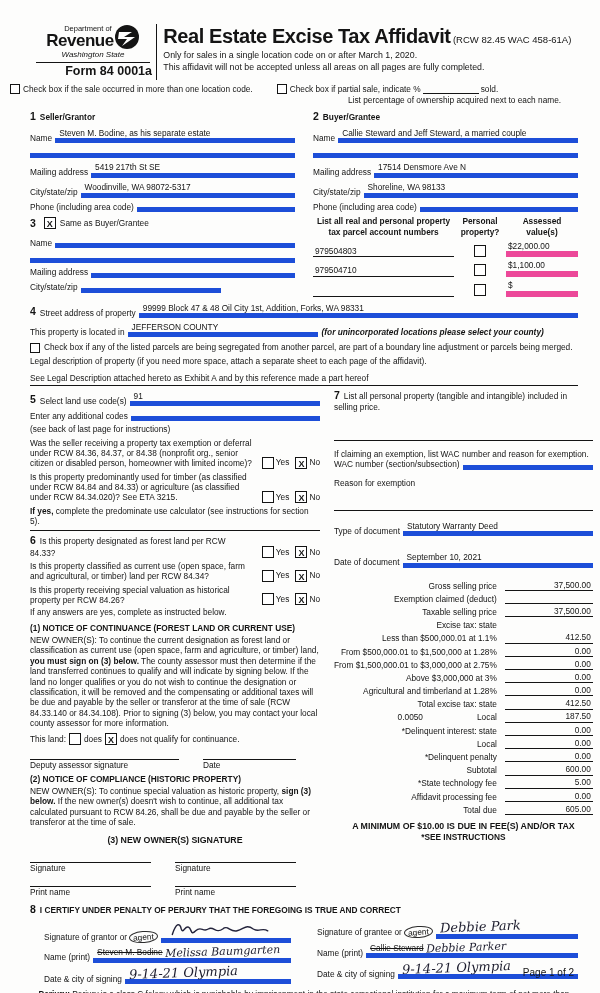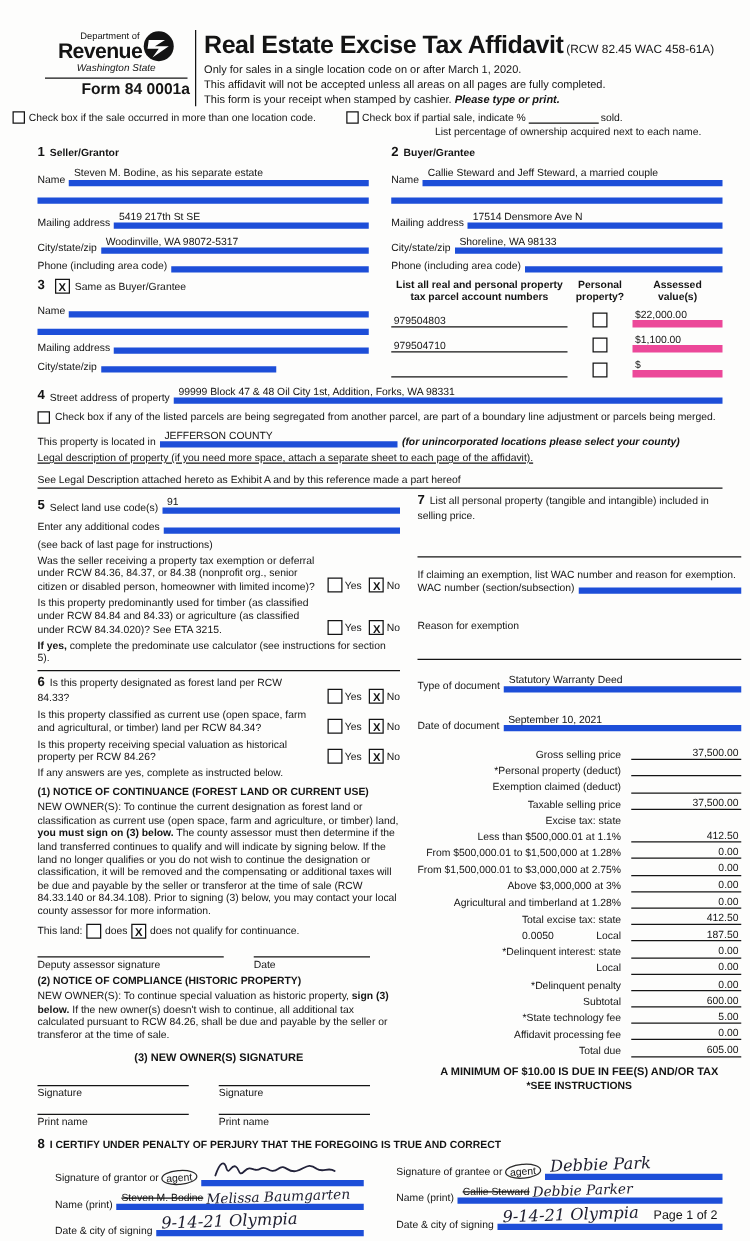--- a/index.html
+++ b/index.html
@@ -66,21 +66,21 @@
   .landrow .cb{margin:0 3px;}
   .siglines{display:flex; margin-top:14px;}
   .sigcol{flex:1; margin-right:24px;}
   .sigcol .sline{border-top:1px solid #141414;}
   .sig-center{text-align:center; font-weight:bold; margin-top:8px; font-size:8.8px;}
   
   .taxrow{display:flex; justify-content:flex-end; align-items:flex-end; height:13.2px;}
   .taxlabel{text-align:right; white-space:nowrap;}
   .taxline{width:88px; flex:none; border-bottom:1px solid #141414; text-align:right; padding-right:2px; margin-left:8px;}
   .taxline.empty{min-height:9px;}
-  .rate{display:inline-block; margin-right:34px;}
+  .rate{display:inline-block; margin-right:54px;}
   .minimum{font-weight:bold; text-align:center; font-size:8.8px; margin-top:6px;}
   .seeinstr{font-weight:bold; text-align:center; font-size:8.3px;}
   
   .sec8{margin-top:6px;}
   .sec8 .grid2{column-gap:26px;}
   .hand{font-family:"DejaVu Serif", serif; font-style:italic; color:#1d1d2e; font-size:11px;
         display:inline-block; transform:rotate(-2deg); line-height:1;}
   .hand.big{font-size:13px;}
   .struck{text-decoration:line-through;}
   .circled{display:inline-block; border:1.1px solid #2a2a2a; border-radius:50%; padding:0 3px; transform:rotate(-4deg);}
@@ -111,21 +111,20 @@
       <div class="form-no">Form 84 0001a</div>
     </div>
     <div class="vdiv"></div>
     <div class="title-block">
       <div class="title-line">
         <span class="title">Real Estate Excise Tax Affidavit</span>
         <span class="title-ref">(RCW 82.45 WAC 458-61A)</span>
       </div>
       <div class="note">Only for sales in a single location code on or after March 1, 2020.</div>
       <div class="note">This affidavit will not be accepted unless all areas on all pages are fully completed.</div>
-      <div class="note"><span>This form is your receipt when stamped by cashier. </span><span class="i b">Please type or print.</span></div>
     </div>
   </div>
 
   <div class="cbrow">
     <span class="cb"></span>
     <span>Check box if the sale occurred in more than one location code.</span>
     <span style="width:24px;"></span>
     <span class="cb"></span>
     <span>Check box if partial sale, indicate %</span>
     <span class="pct-line"></span>
@@ -231,30 +230,30 @@
       </div>
     </div>
   </div>
 
   <div class="sec4">
     <div class="row">
       <span class="secnum">4</span>
       <span class="lbl">Street address of property</span>
       <span class="line">99999 Block 47 &amp; 48 Oil City 1st, Addition, Forks, WA 98331</span>
     </div>
-    <div class="row" style="margin-top:5px; align-items:center;">
-      <span class="cb" style="margin-right:4px;"></span>
-      <span>Check box if any of the listed parcels are being segregated from another parcel, are part of a boundary line adjustment or parcels being merged.</span>
-    </div>
     <div class="row" style="margin-top:4px;">
       <span class="lbl">This property is located in</span>
       <span class="line" style="flex:none; width:190px;">JEFFERSON COUNTY</span>
       <span class="county-note">(for unincorporated locations please select your county)</span>
     </div>
-    <div style="margin-top:3px;text-decoration:underline;">Legal description of property (if you need more space, attach a separate sheet to each page of the affidavit).</div>
+    <div class="row" style="margin-top:5px; align-items:center;">
+      <span class="cb" style="margin-right:4px;"></span>
+      <span>Check box if any of the listed parcels are being segregated from another parcel, are part of a boundary line adjustment or parcels being merged.</span>
+    </div>
+    <div style="margin-top:3px;">Legal description of property (if you need more space, attach a separate sheet to each page of the affidavit).</div>
     <div class="legal-line">See Legal Description attached hereto as Exhibit A and by this reference made a part hereof</div>
   </div>
 
   <div class="mid">
 
     <div>
       <div class="row" style="margin-top:2px;">
         <span class="secnum">5</span>
         <span class="lbl">Select land use code(s)</span>
         <span class="line">91</span>
@@ -364,40 +363,36 @@
     </div>
 
     <div>
       <div><span class="secnum">7</span><span>List all personal property (tangible and intangible) included in selling price.</span></div>
       <div style="border-bottom:1px solid #141414; margin-top:28px;"></div>
       <div style="margin-top:8px;">If claiming an exemption, list WAC number and reason for exemption.</div>
       <div class="row">
           <span class="lbl">WAC number (section/subsection)</span>
           <span class="line"></span>
         </div>
-      <div style="margin-top:20px;">Reason for exemption</div>
+      <div style="margin-top:8px;">Reason for exemption</div>
       <div style="border-bottom:1.5px solid #141414; margin-top:22px;"></div>
 
       <div class="row" style="margin-top:10px;">
         <span class="lbl">Type of document</span>
         <span class="line">Statutory Warranty Deed</span>
       </div>
       <div class="row" style="margin-top:16px;">
         <span class="lbl">Date of document</span>
         <span class="line">September 10, 2021</span>
       </div>
 
       <div style="margin-top:10px;">
         <div class="taxrow">
             <span class="taxlabel">Gross selling price</span>
             <span class="taxline">37,500.00</span>
-          </div>
-        <div class="taxrow">
-            <span class="taxlabel">*Personal property (deduct)</span>
-            <span class="taxline empty"></span>
           </div>
         <div class="taxrow">
             <span class="taxlabel">Exemption claimed (deduct)</span>
             <span class="taxline empty"></span>
           </div>
         <div class="taxrow">
             <span class="taxlabel">Taxable selling price</span>
             <span class="taxline">37,500.00</span>
           </div>
         <div class="taxrow">

